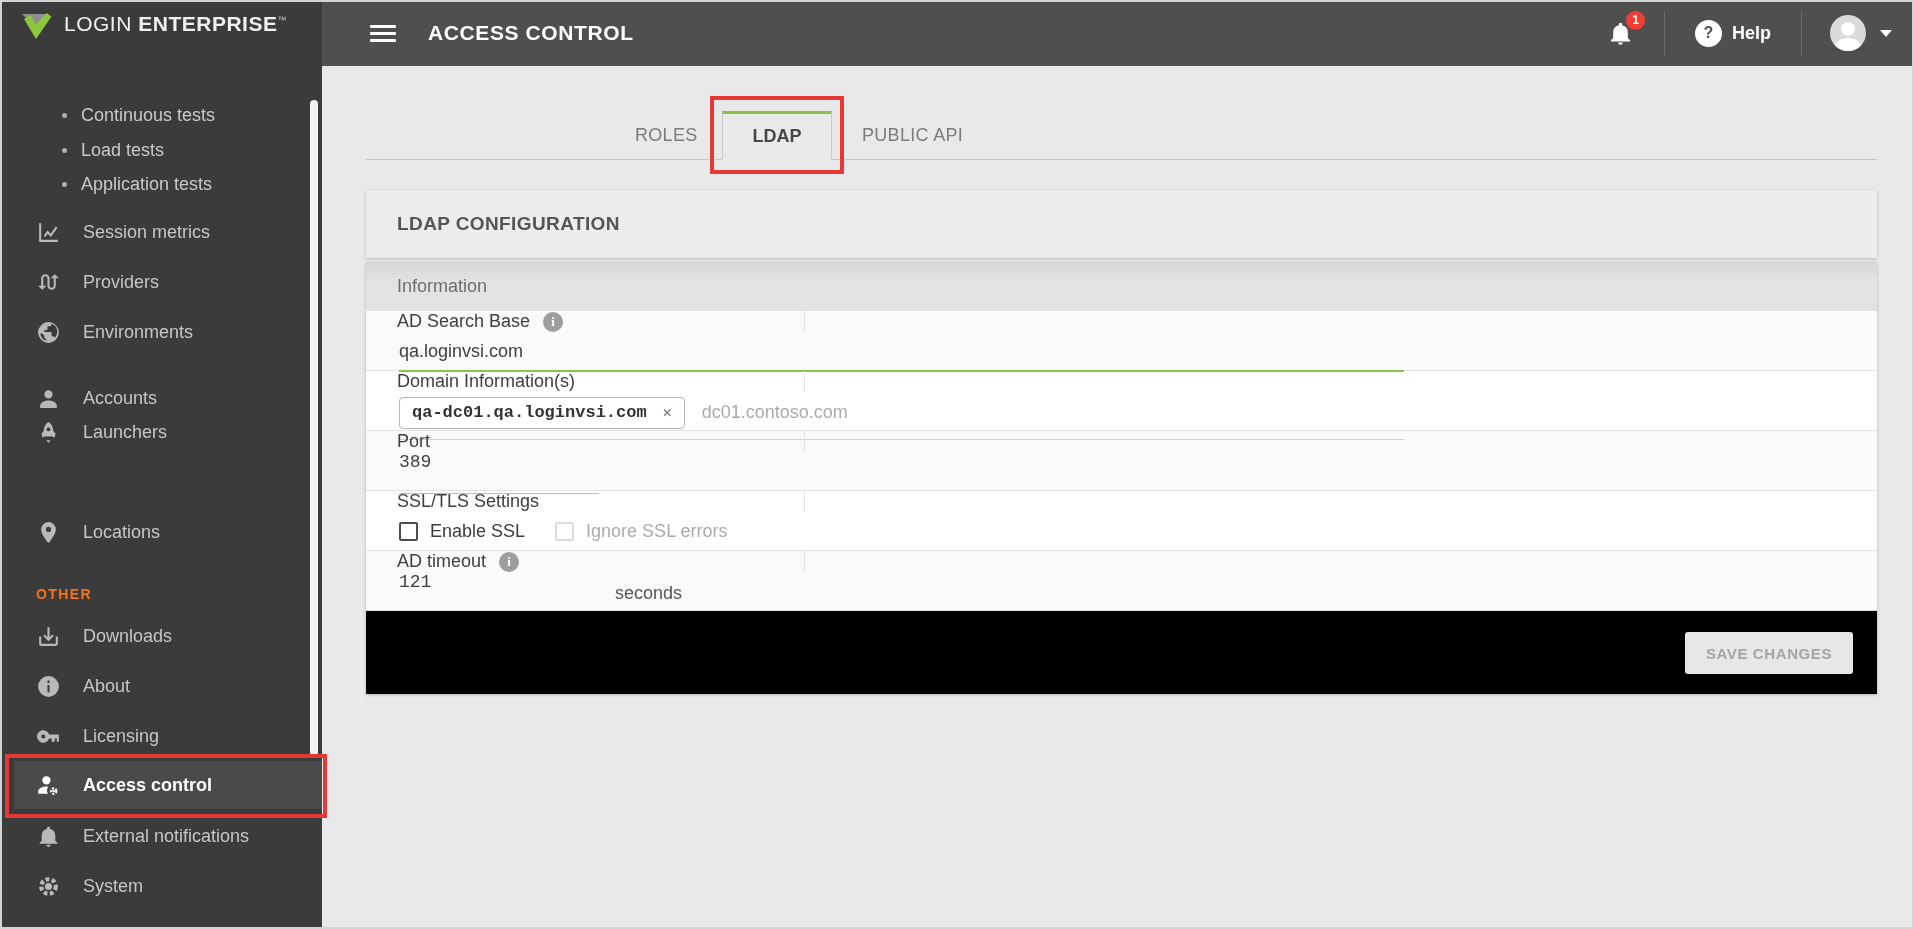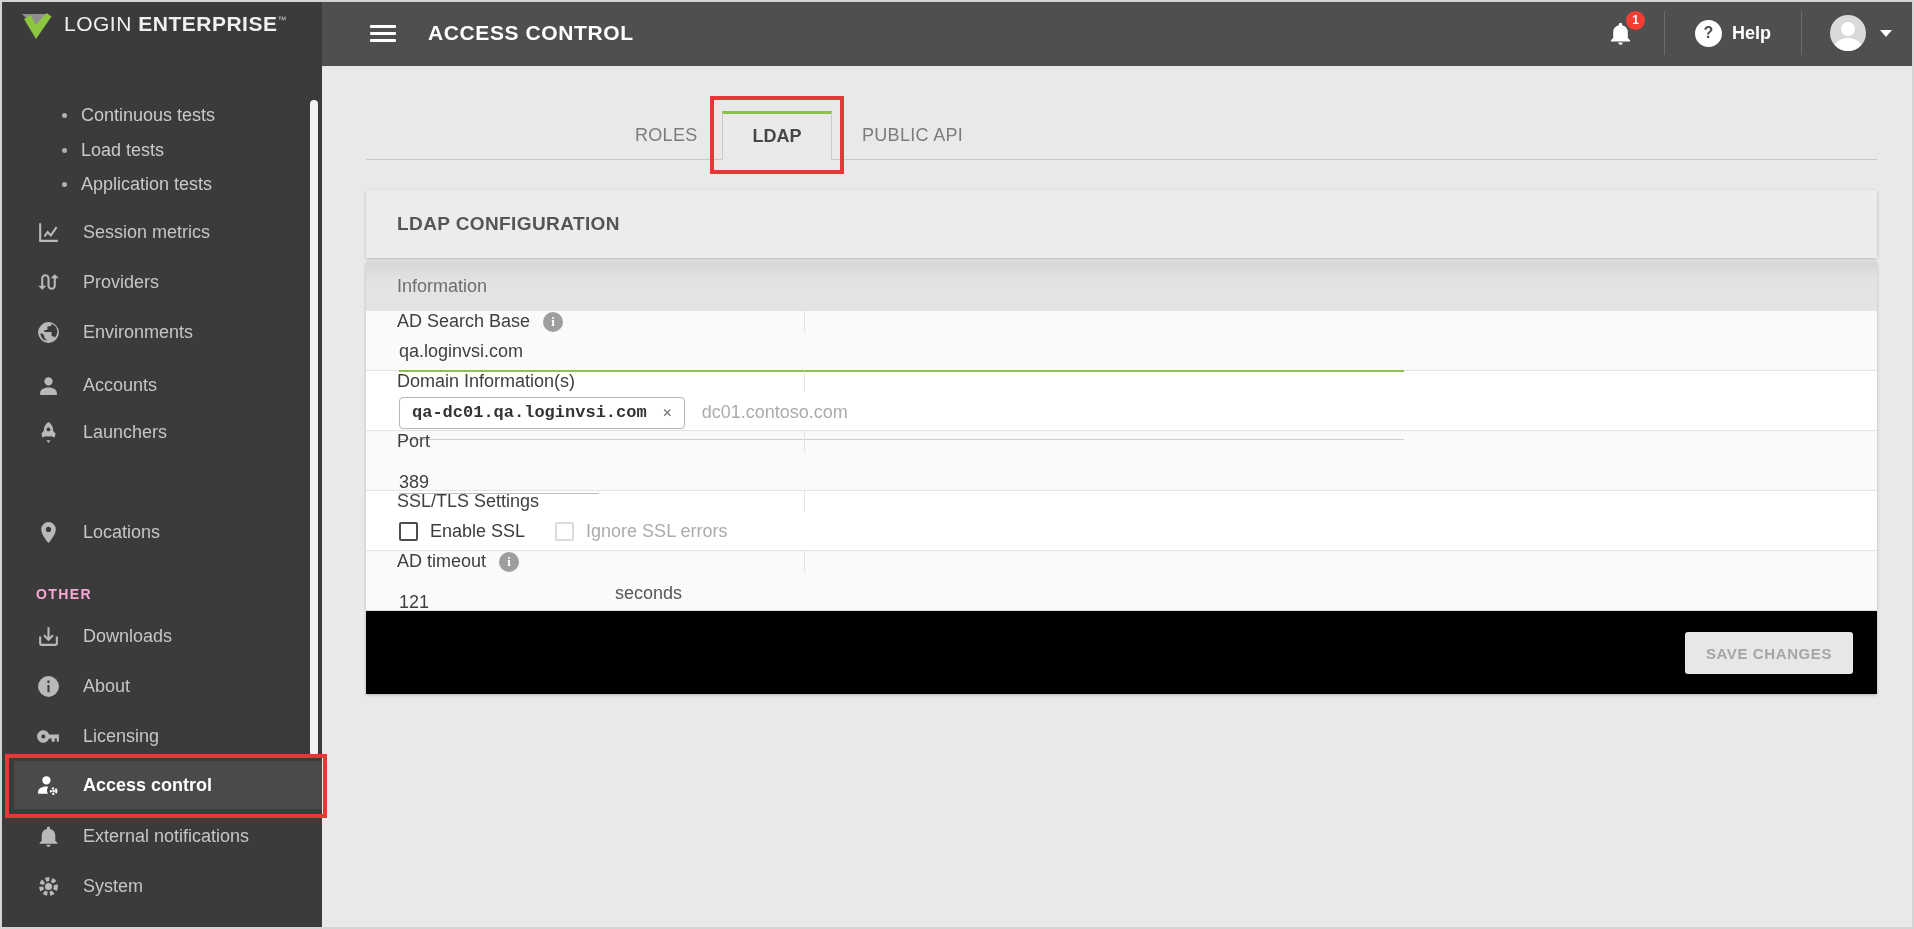--- a/index.html
+++ b/index.html
@@ -20,21 +20,21 @@
   .logo-text b { font-weight:700; }
   .logo-tm { font-size:9px; color:#cfcfcf; vertical-align:super; }
 
   .side-sub { position:absolute; left:62px; height:30px; display:flex; align-items:center; gap:14px; color:#c9c9c9; font-size:18px; cursor:pointer; white-space:nowrap; }
   .bullet { width:5px; height:5px; border-radius:50%; background:#b0b0b0; }
 
   .side-item { position:absolute; left:0; width:322px; height:48px; display:flex; align-items:center; padding-left:36px; gap:22px; color:#c6c6c6; font-size:18px; cursor:pointer; white-space:nowrap; }
   .side-item svg { width:25px; height:25px; flex:none; fill:#b9b9b9; }
   .side-item.active { background:#4a4a4a; left:14px; width:308px; padding-left:22px; color:#ffffff; font-weight:700; }
   .side-item.active svg { fill:#ffffff; }
-  .other-heading { position:absolute; left:36px; top:586px; font-size:14px; font-weight:700; color:#f9a8d4; letter-spacing:1.4px; }
+  .other-heading { position:absolute; left:36px; top:586px; font-size:14px; font-weight:700; color:#f97316; letter-spacing:1.4px; }
 
   .red-box-access { position:absolute; left:5px; top:754px; width:322px; height:64px; border:4px solid #e53935; z-index:40; pointer-events:none; }
   .red-box-ldap   { position:absolute; left:710px; top:96px; width:134px; height:78px; border:4px solid #e53935; z-index:40; pointer-events:none; }
 
   
   .topbar { position:absolute; left:322px; top:0; width:1592px; height:66px; background:#4f4f4f; display:flex; align-items:center; color:#fff; z-index:4; }
   .hamburger { margin-left:48px; width:26px; cursor:pointer; }
   .hamburger i { display:block; height:3px; background:#fff; border-radius:1px; margin-top:4px; }
   .hamburger i:first-child { margin-top:0; }
   .topbar-title { margin-left:32px; font-size:21px; font-weight:700; letter-spacing:.6px; }
@@ -70,21 +70,21 @@
   .frow.alt { background:#fafafa; }
   .frow-label { width:439px; padding-left:31px; display:flex; align-items:center; gap:13px; border-right:1px solid #e3e3e3; color:#3f3f3f; font-size:18px; }
   .frow-value { flex:1; display:flex; align-items:center; padding-left:33px; font-size:18px; color:#3f3f3f; }
   .info-icon { width:20px; height:20px; border-radius:50%; background:#9e9e9e; color:#fff; font-size:13px; font-weight:700; display:flex; align-items:center; justify-content:center; font-family:"Liberation Serif", serif; cursor:pointer; }
 
   .green-field { width:1005px; height:40px; border-bottom:2px solid #8bc34a; display:flex; align-items:center; cursor:text; }
   .chip-field { width:1005px; height:48px; border-bottom:1px solid #cfcfcf; display:flex; align-items:center; padding-bottom:6px; cursor:text; }
   .chip { border:1px solid #b5b5b5; border-radius:4px; padding:0 12px; height:32px; display:flex; align-items:center; gap:16px; font-weight:700; font-size:17px; color:#333; background:#fff;font-family:Liberation Mono, monospace; }
   .chip-x { color:#757575; font-size:15px; font-weight:400; cursor:pointer; }
   .chip-placeholder { margin-left:17px; color:#ababab; font-size:18px; }
-  .short-field { width:200px; height:42px; border-bottom:1px solid #bdbdbd; display:flex; align-items:flex-end; padding-bottom:0; cursor:text; }
+  .short-field { width:200px; height:42px; border-bottom:1px solid #bdbdbd; display:flex; align-items:flex-end; padding-bottom:21px; cursor:text;font-family:Liberation Mono, monospace; }
   .unit { margin-left:16px; color:#565656; }
   .cb { width:19px; height:19px; border:2px solid #4d4d4d; border-radius:2px; background:#fff; cursor:pointer; flex:none; }
   .cb.disabled { border-color:#dcdcdc; cursor:default; }
   .cb-label { margin-left:12px; color:#3c3c3c; }
   .cb-label.disabled { color:#ababab; }
   .cb-group2 { margin-left:30px; display:flex; align-items:center; }
 
   .panel-footer { height:84px; background:#000000; border-top:1px solid #ddd; position:relative; }
   .save-btn { position:absolute; right:24px; top:21px; width:168px; height:42px; background:#e7e7e7; border:none; border-radius:3px; color:#a5a5a5; font-weight:700; font-size:15px; letter-spacing:.6px; box-shadow:0 1px 3px rgba(0,0,0,.25); font-family:inherit; cursor:pointer; }
 </style>
@@ -126,21 +126,21 @@
         <path d="M18 4l4 4h-3v7a4 4 0 0 1-8 0V8a2 2 0 0 0-4 0v7h3l-4 4-4-4h3V8a4 4 0 0 1 8 0v7a2 2 0 0 0 4 0V8h-3z"></path>
       </svg>
     <span>Providers</span>
   </div>
   <div class="side-item" style="top:308px">
     <svg viewBox="0 0 24 24">
         <path d="M12 2a10 10 0 1 0 10 10A10 10 0 0 0 12 2zm-1 17.93A8 8 0 0 1 4.07 13H6l2 2v2l3 3zM17.9 17a2 2 0 0 0-1.9-1.4h-1v-3a1 1 0 0 0-1-1H8v-2h2a1 1 0 0 0 1-1V6h2a2 2 0 0 0 2-2v-.41A8 8 0 0 1 17.9 17z"></path>
       </svg>
     <span>Environments</span>
   </div>
-  <div class="side-item" style="top:361px">
+  <div class="side-item" style="top:374px">
     <svg viewBox="0 0 24 24">
         <path d="M12 12a4 4 0 1 0-4-4 4 4 0 0 0 4 4zm0 2c-3.3 0-8 1.7-8 5v2h16v-2c0-3.3-4.7-5-8-5z"></path>
       </svg>
     <span>Accounts</span>
   </div>
   <div class="side-item" style="top:408px">
     <svg viewBox="0 0 24 24">
         <path fill-rule="evenodd" d="M12 2c2.8 1.6 4.5 4.6 4.5 8.2l2.3 3-1 3.6-3.1-1.3a11.5 11.5 0 0 1-5.4 0l-3.1 1.3-1-3.6 2.3-3C7.5 6.6 9.2 3.6 12 2zm0 5.1a1.9 1.9 0 1 0 0 3.8 1.9 1.9 0 0 0 0-3.8zM10 19.5h4L12 22z"></path>
       </svg>
     <span>Launchers</span>

